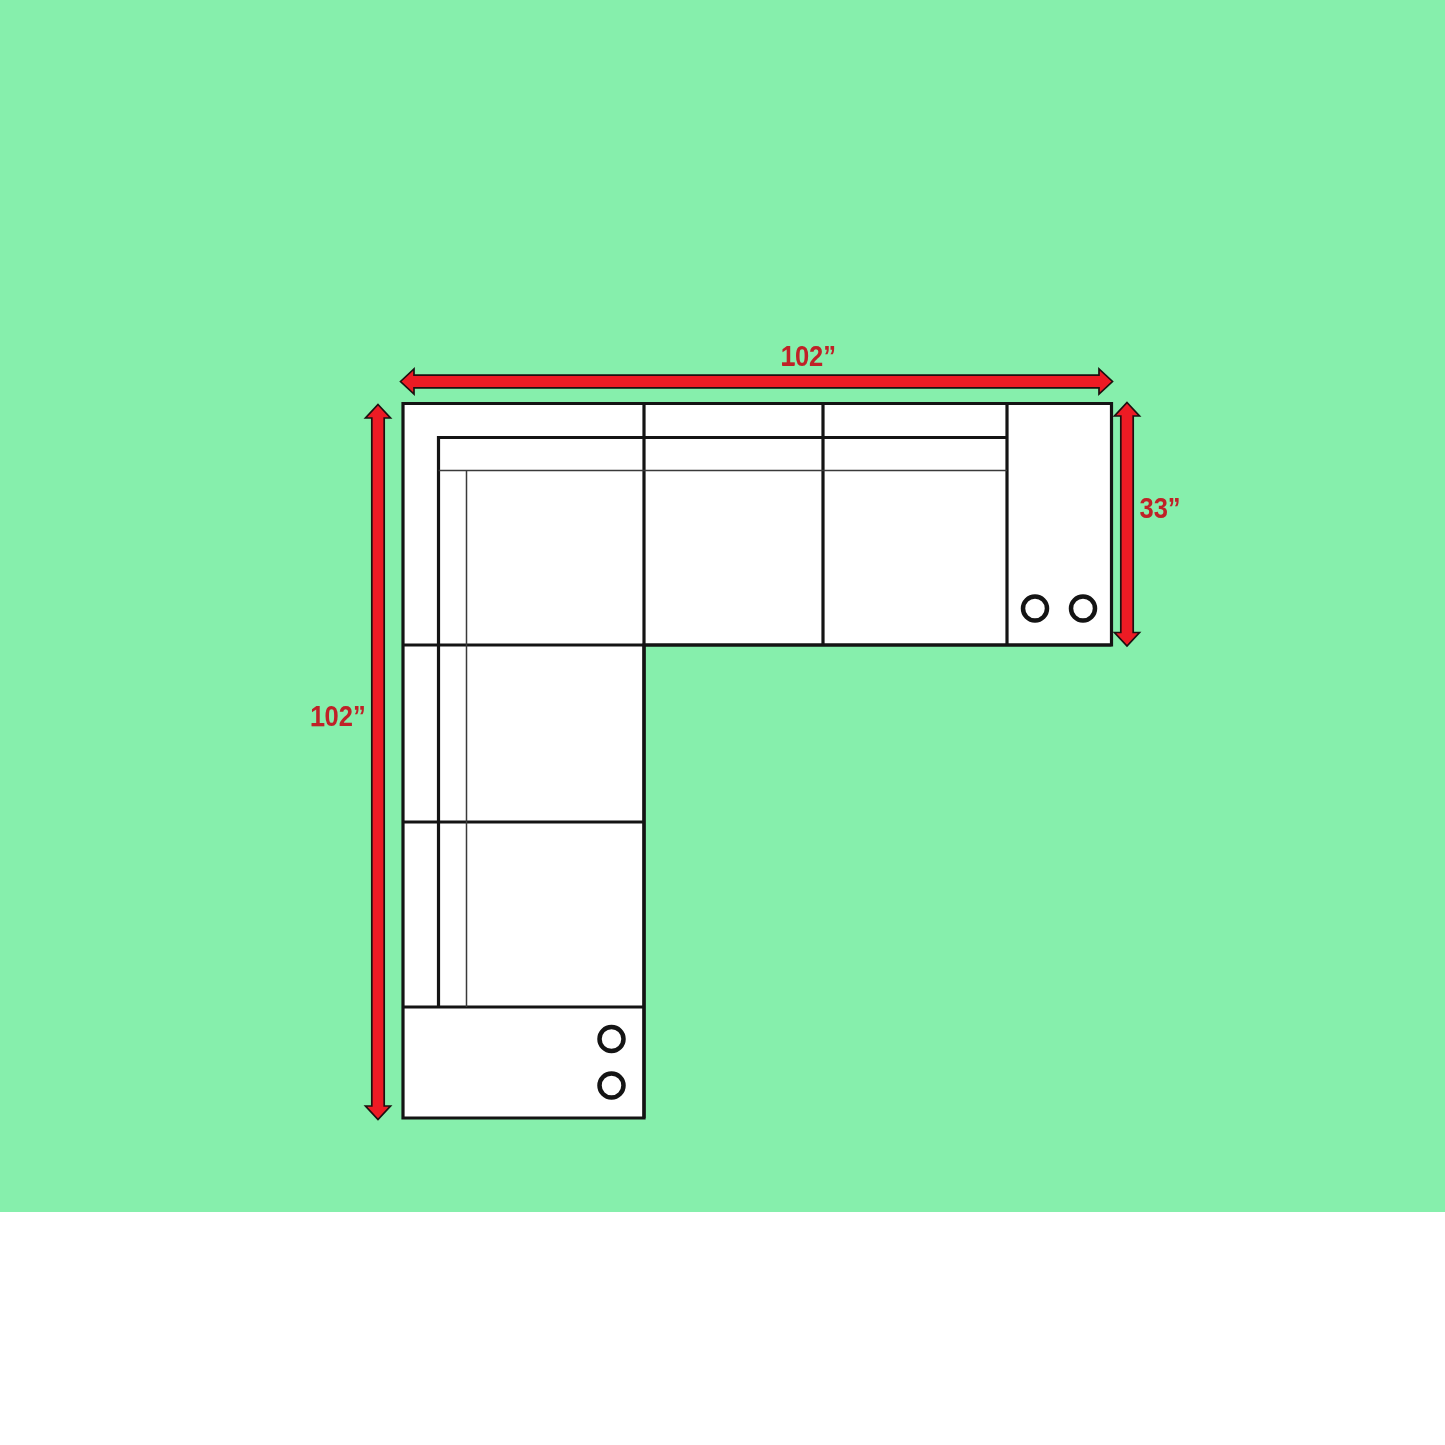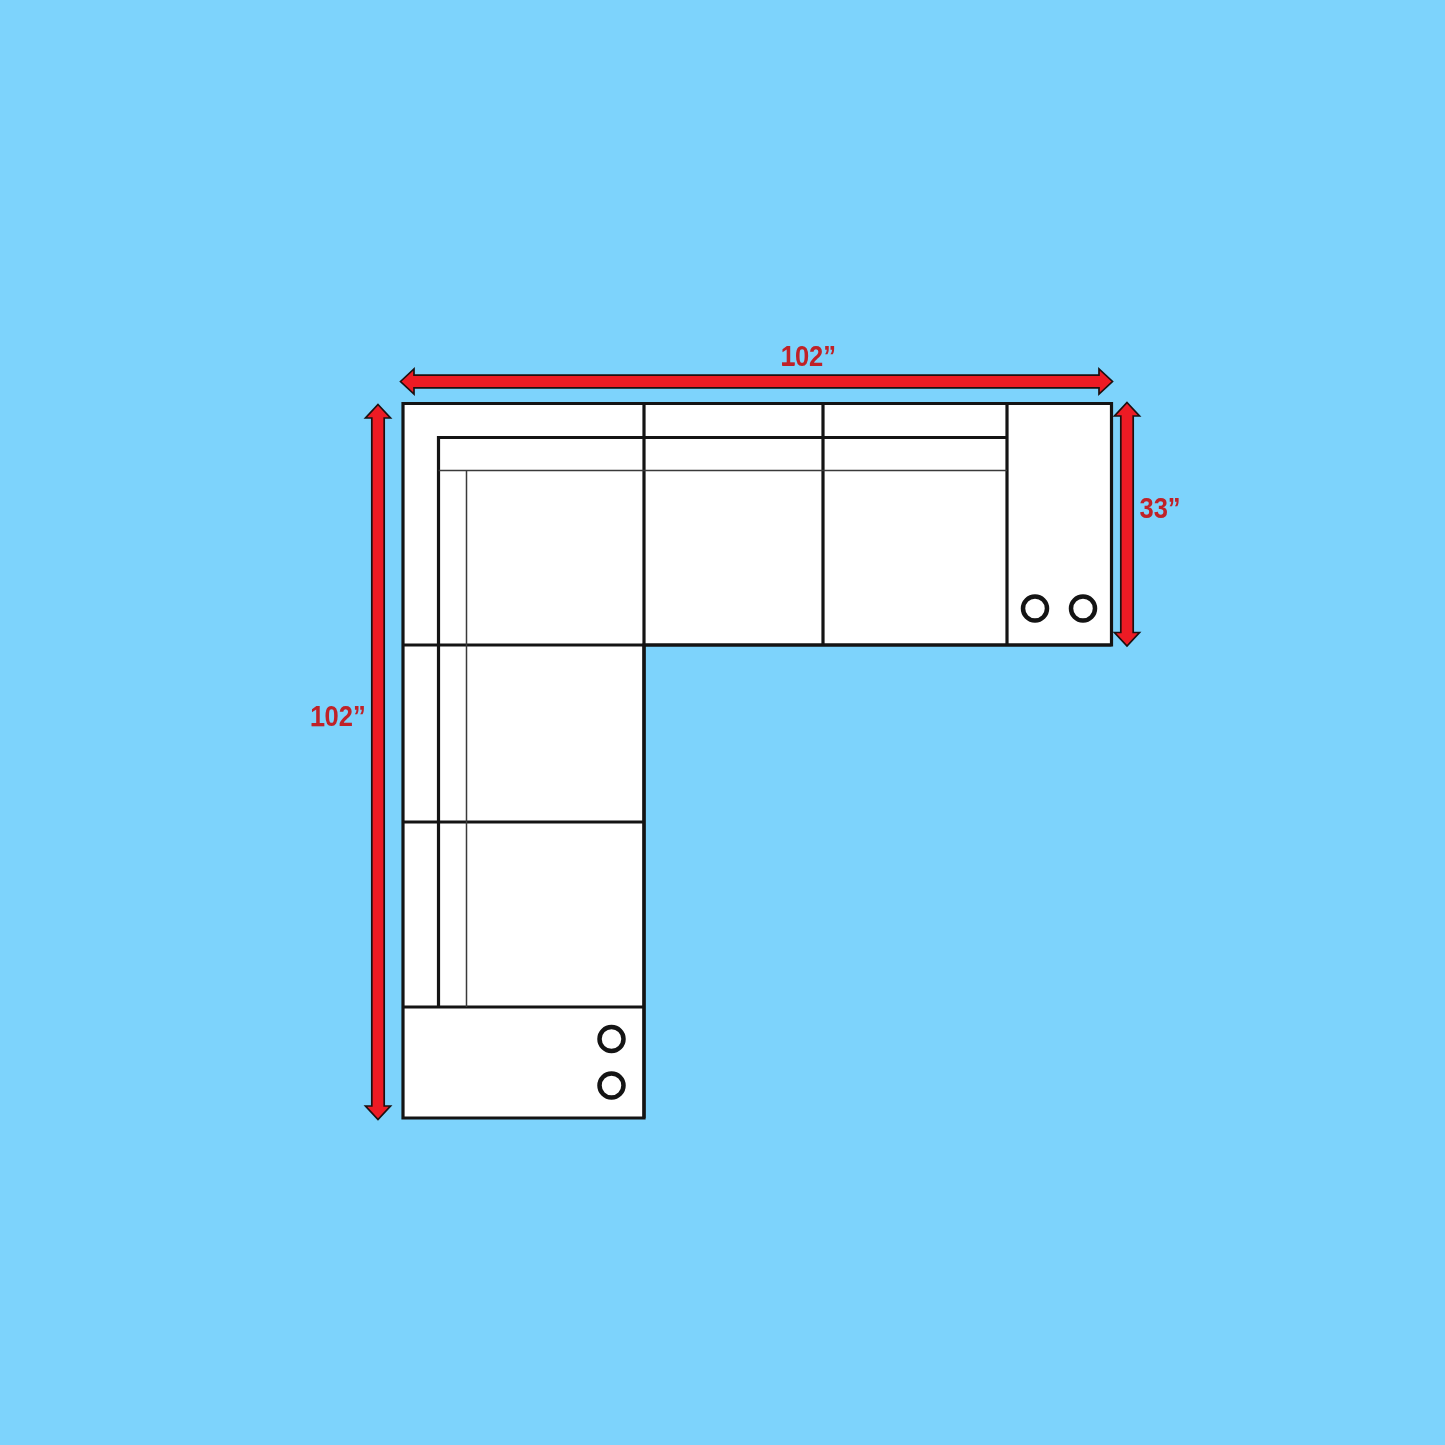--- a/index.html
+++ b/index.html
@@ -1,16 +1,16 @@
 <!DOCTYPE html>
 <html><head>
 <meta charset="utf-8">
 <style>
   html,body{margin:0;padding:0;background:#ffffff;}
-  .page{position:relative;width:1445px;height:1445px;background:#7dd3fc;overflow:hidden;
+  .page{position:relative;width:1445px;height:1212px;background:#86efac;overflow:hidden;
         font-family:"Liberation Sans", sans-serif;}
   svg{position:absolute;left:0;top:0;}
   .dim{font-family:"Liberation Sans", sans-serif;font-weight:bold;fill:#c02127;}
 </style>
 </head>
 <body>
 <div class="page">
 <svg width="1445" height="1445" viewBox="0 0 1445 1445">
 
   <g>

